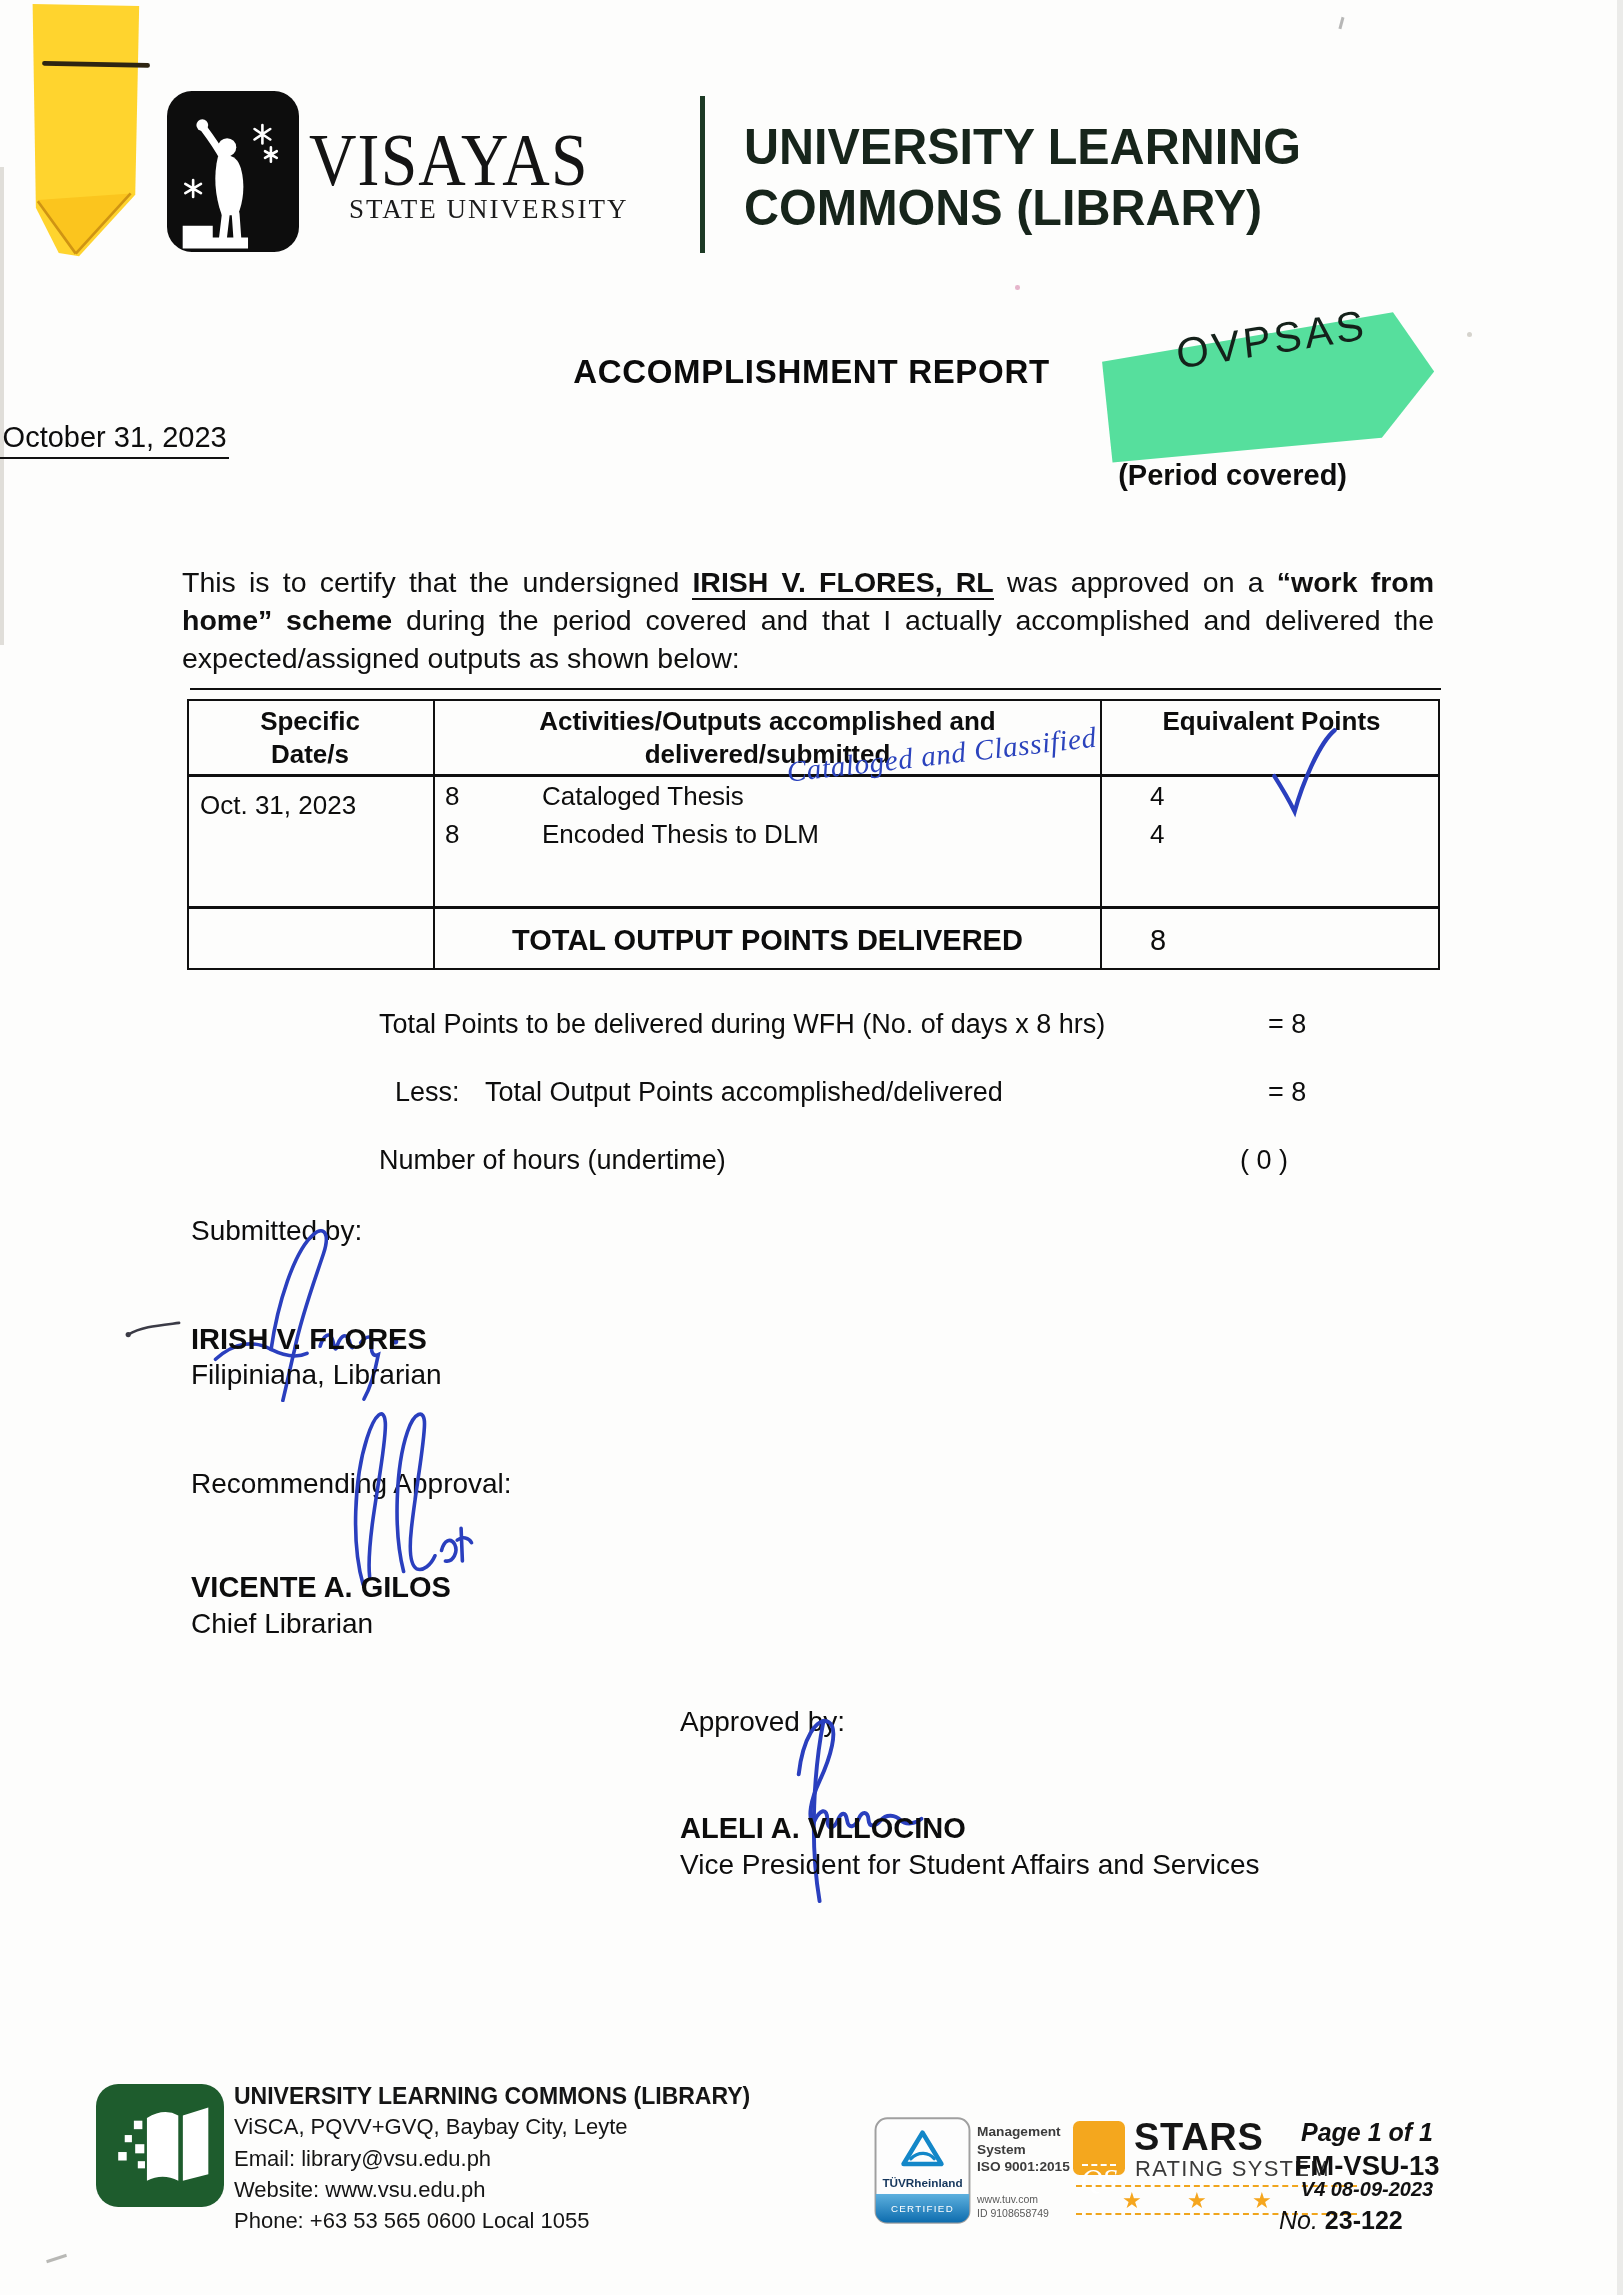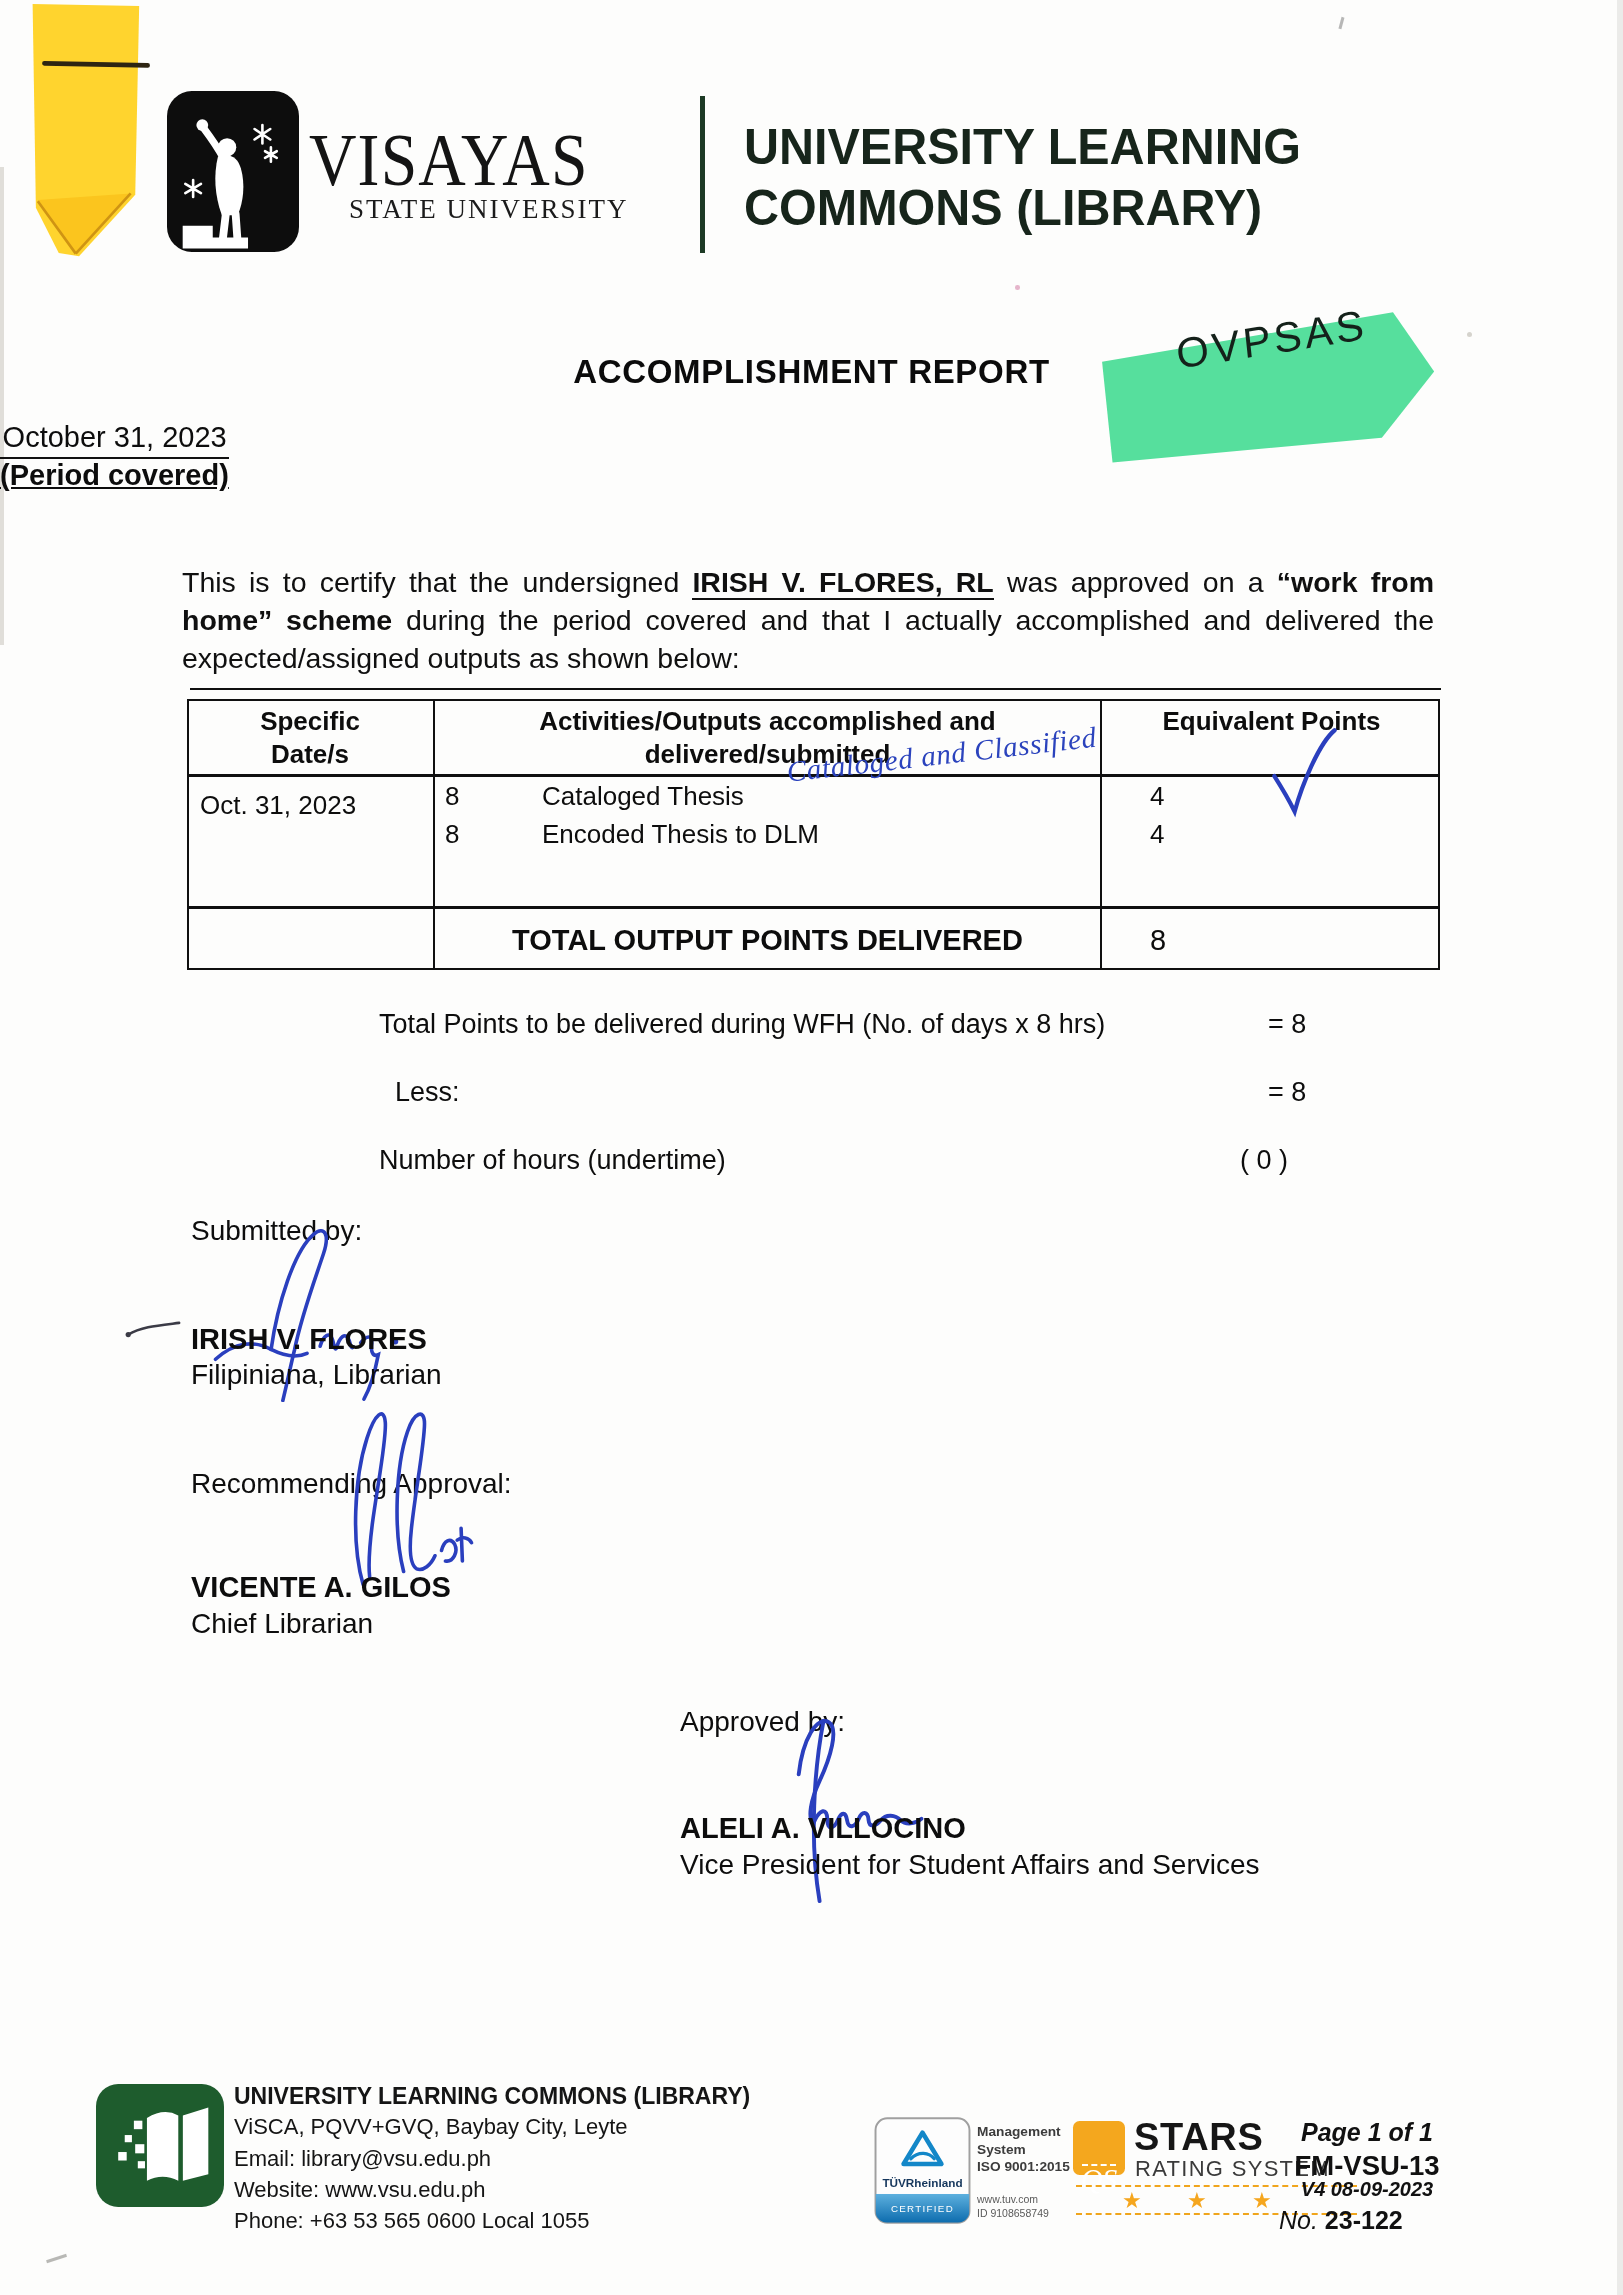--- a/index.html
+++ b/index.html
@@ -26,21 +26,21 @@
   }
   .hdr-divider { left:700px; top:96px; width:4.6px; height:157px; background:#1d3a25; }
   .office-line { left:744px; font-size:50px; font-weight:bold; color:#17251b;
     letter-spacing:0px; transform:scaleX(.97); transform-origin:left top; white-space:nowrap; }
 
   
   .report-title { left:0; top:353px; width:1623px; text-align:center;
     font-size:33px; font-weight:bold; letter-spacing:0.7px; color:#0b0b0b; }
   .date-line { left:0; top:421px; width:1623px; font-size:29px; }
   .date-line span { display:inline-block; border-bottom:2.6px solid #111; padding:0 2.6px 2.6px 2.6px; }
-  .period-line { left:0; top:459px; width:1347px; text-align:left; font-size:29px; font-weight:bold;text-decoration:underline; }
+  .period-line { left:0; top:459px; width:1347px; text-align:right; font-size:29px; font-weight:bold; }
 
   
   .ovpsas {
     left:1174px; top:331px; font-size:42px; letter-spacing:3.3px; color:#14211a;
     transform:rotate(-9deg) skewX(-3deg); transform-origin:left top; white-space:nowrap;
   }
 
   
   .intro {
     left:182px; top:563px; width:1252px;
@@ -169,20 +169,21 @@
   <svg class="abs" style="left:1265px;top:725px;" width="79" height="95" viewBox="0 0 120 145">
     <path d="M14,78 C28,100 38,118 45,132 C56,92 82,28 106,8" stroke="#2a3fbe" stroke-width="6.5" fill="none" stroke-linecap="round"></path>
   </svg>
 
   <div class="cell b center" style="left:435px;top:924px;width:665px;font-size:29px;">TOTAL OUTPUT POINTS DELIVERED</div>
   <div class="cell" style="left:1150px;top:924px;font-size:29px;">8</div>
 
   <div class="abs sum" style="left:379px;top:1009px;">Total Points to be delivered during WFH (No. of days x 8 hrs)</div>
   <div class="abs sum" style="left:1268px;top:1009px;">= 8</div>
   <div class="abs sum" style="left:395px;top:1077px;">Less:</div>
+  <div class="abs sum" style="left:485px;top:1077px;">Total Output Points accomplished/delivered</div>
   <div class="abs sum" style="left:1268px;top:1077px;">= 8</div>
   <div class="abs sum" style="left:379px;top:1145px;">Number of hours (undertime)</div>
   <div class="abs sum" style="left:1240px;top:1145px;">(  0  )</div>
 
   <div class="abs sig-head" style="left:191px;top:1215px;">Submitted by:</div>
   <svg class="abs" style="left:173px;top:1225px;" width="340" height="177" viewBox="0 0 520 270">
     <g stroke="#2a3fbe" stroke-width="5.5" fill="none" stroke-linecap="round">
       <path d="M150,190 C160,120 185,40 215,14 C232,0 240,14 230,44 C216,86 196,140 186,190 C180,214 174,244 168,268"></path>
       <path d="M65,205 C95,178 125,176 150,190 C170,200 188,204 205,196"></path>
       <path d="M225,185 C230,168 240,162 244,175 C247,185 247,192 250,188 C255,170 264,163 269,175 C272,183 272,190 276,186"></path>

